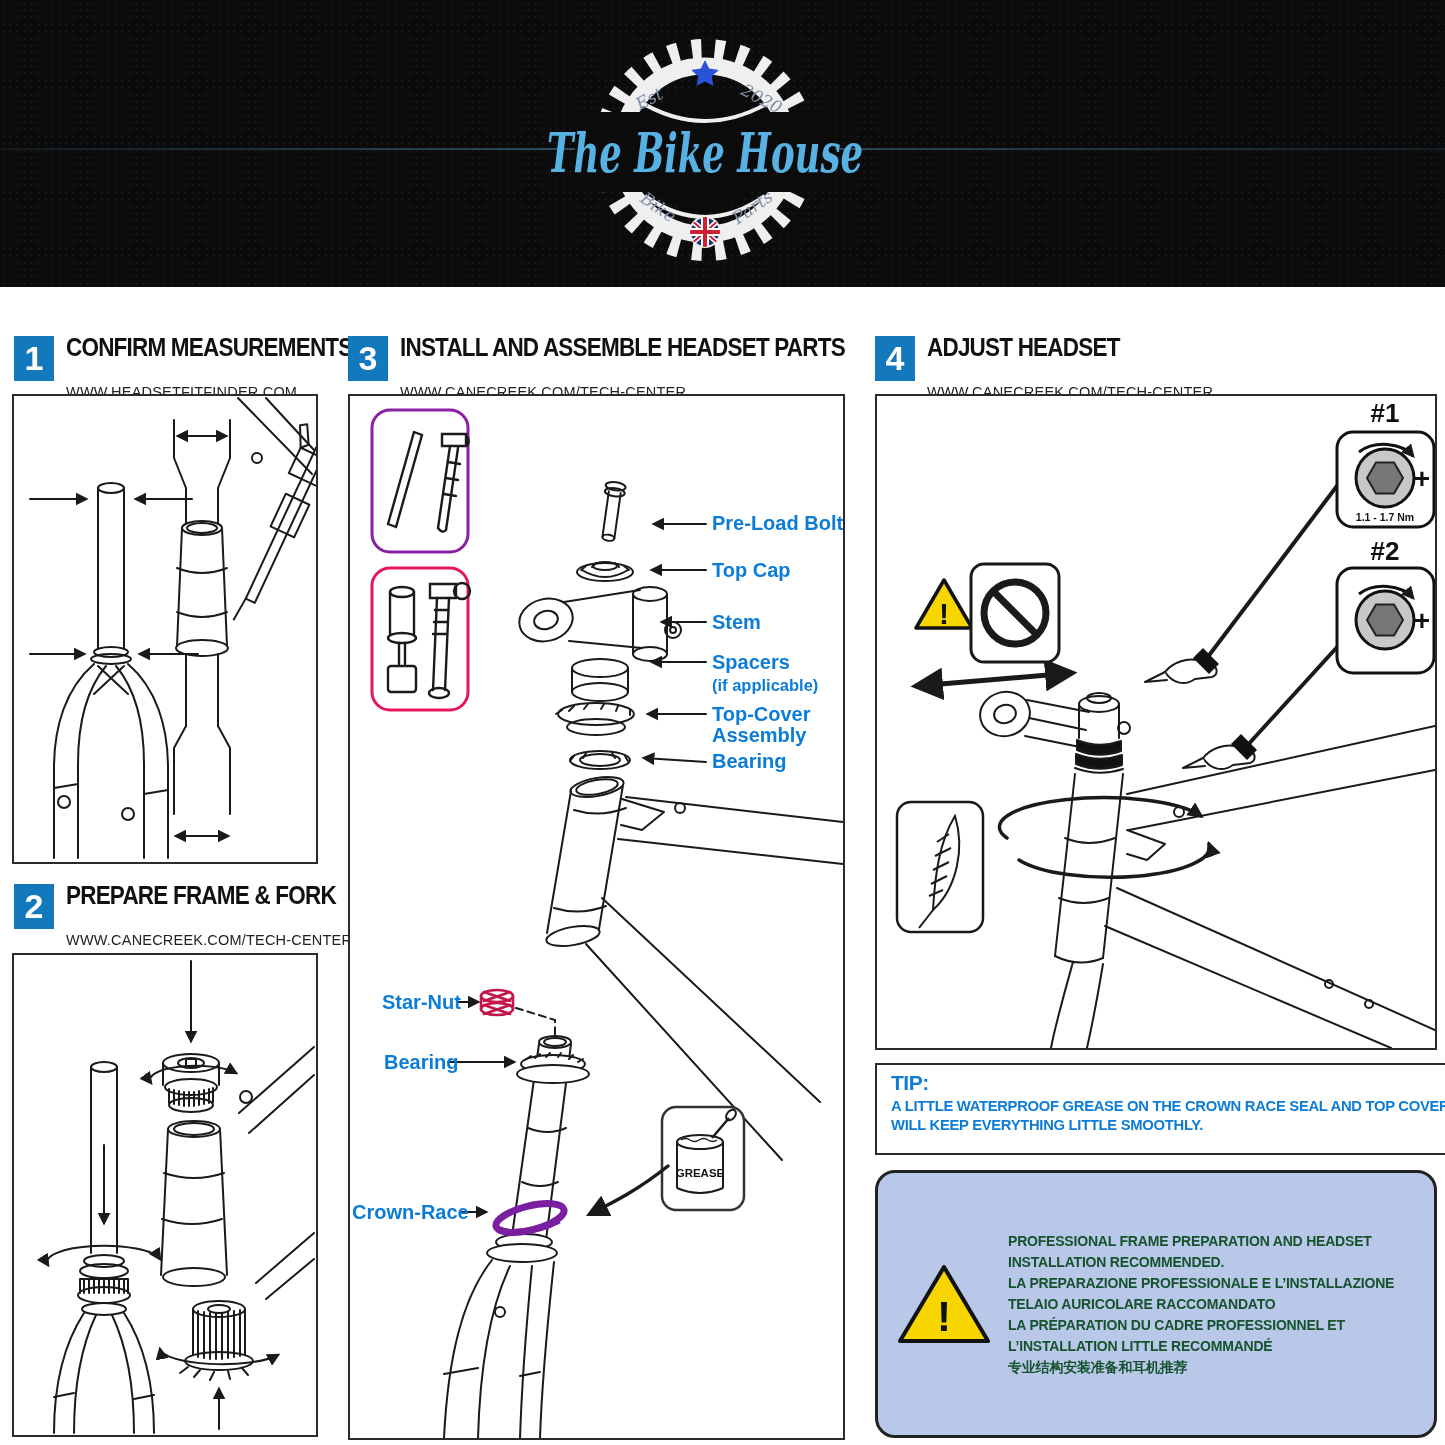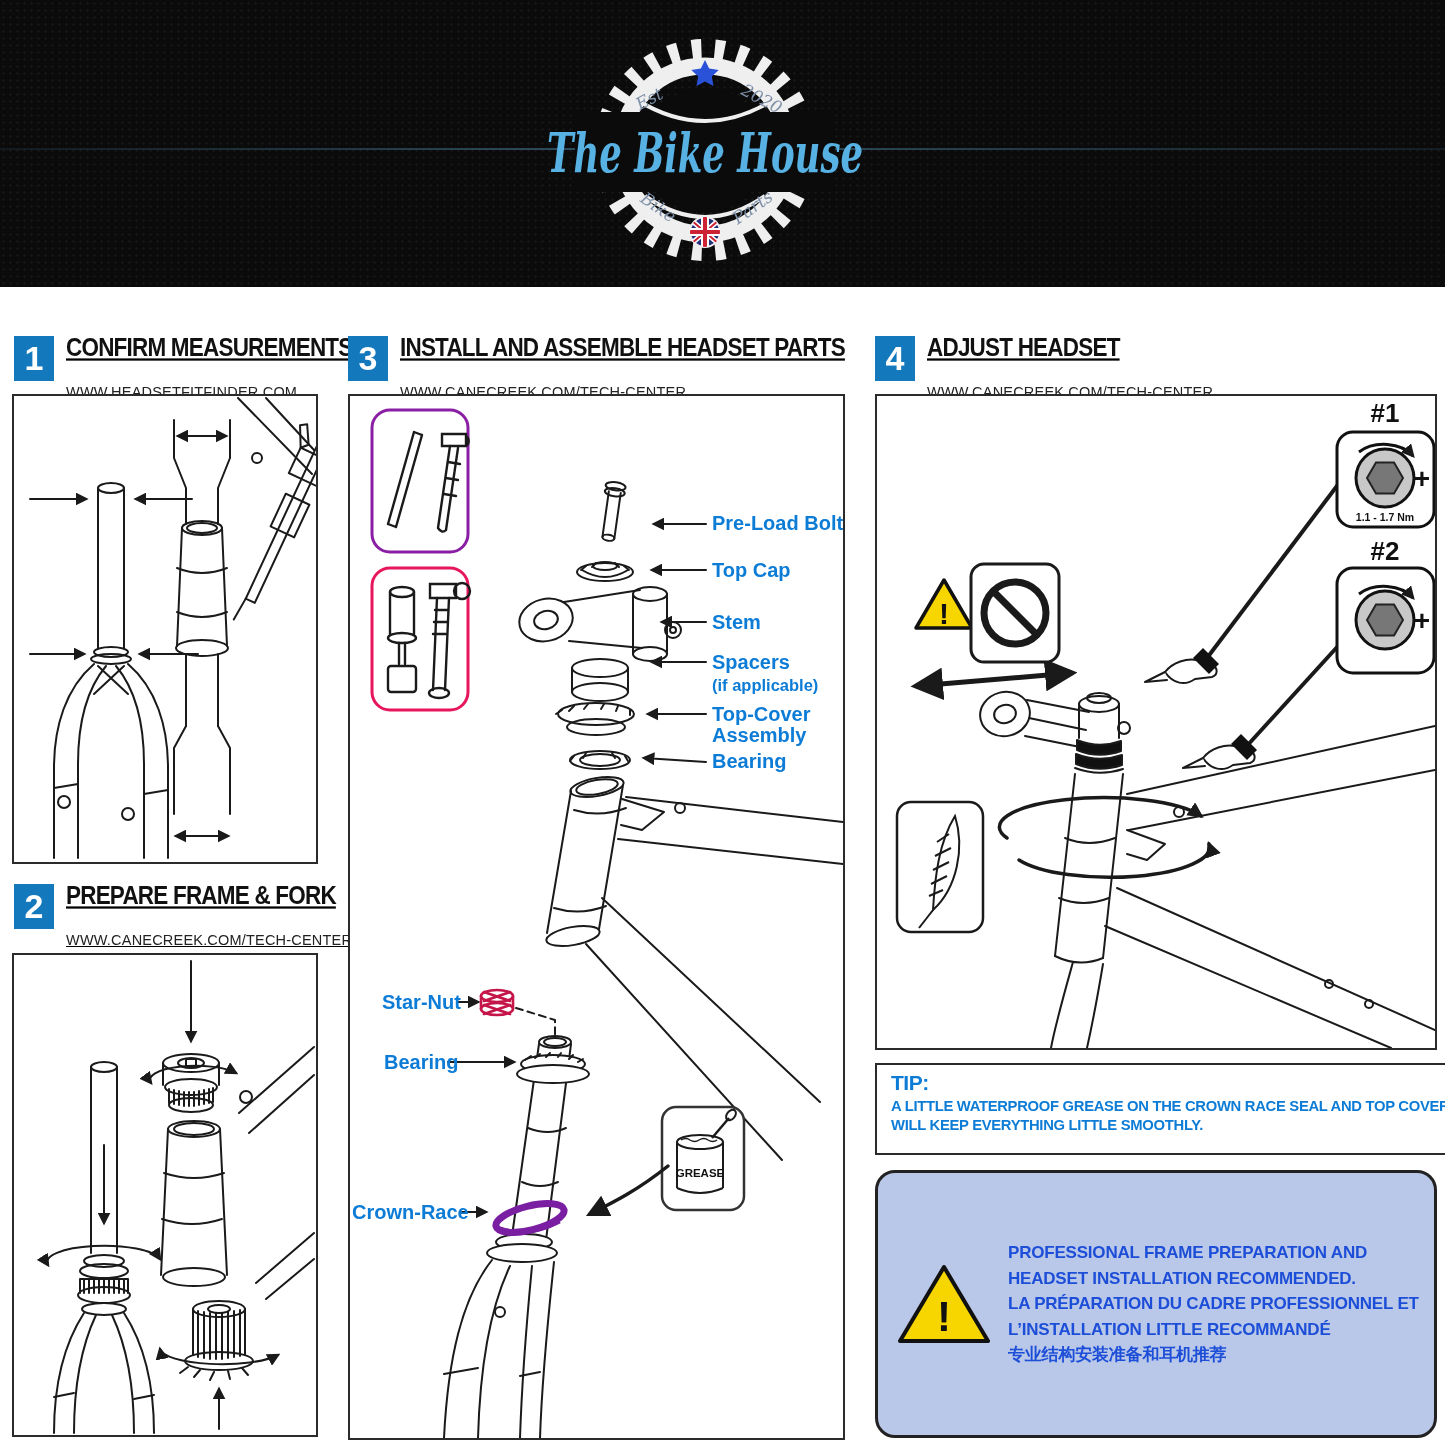--- a/index.html
+++ b/index.html
@@ -9,36 +9,36 @@
   .header{position:absolute;left:0;top:0;width:1445px;height:287px;background:#0b0b0c;
           background-image:radial-gradient(rgba(255,255,255,0.045) 1px,transparent 1.2px);
           background-size:7px 7px;}
   .header-line{position:absolute;left:0;top:148px;width:1445px;height:2px;
                background:linear-gradient(90deg,rgba(60,110,140,.15),rgba(80,140,175,.55) 45%,rgba(60,110,140,.18));}
   .logo-svg{position:absolute;left:425px;top:0;}
   
   .sec-head{position:absolute;display:flex;align-items:flex-start;}
   .sec-num{width:40px;height:45px;background:#1478bd;color:#fff;font-weight:bold;
            font-size:34px;display:flex;align-items:center;justify-content:center;flex:0 0 auto;}
-  .sec-txt{margin-left:12px;text-decoration:underline;}
+  .sec-txt{margin-left:12px;}
   .sec-title{font-size:22.5px;font-weight:bold;color:#111;letter-spacing:-0.8px;line-height:1.0;
              transform:scaleY(1.12);transform-origin:left top;white-space:nowrap;}
   .sec-url{font-size:14.5px;color:#222;letter-spacing:0.2px;margin-top:25px;white-space:nowrap;}
   
   .panel{position:absolute;border:2px solid #2b2b2b;background:#fff;box-sizing:border-box;}
   
   .tip{position:absolute;left:875px;top:1063px;width:648px;height:92px;border:2px solid #2b2b2b;
        background:#fff;box-sizing:border-box;padding:6px 14px;}
   .tip-title{color:#0d7cd6;font-weight:bold;font-size:21px;letter-spacing:-0.5px;}
   .tip-line{color:#0d7cd6;font-weight:bold;font-size:14.8px;letter-spacing:-0.3px;margin-top:3px;white-space:nowrap;}
   
   .warn{position:absolute;left:875px;top:1170px;width:562px;height:268px;background:#b9c7e8;
         border:3px solid #222;border-radius:20px;box-sizing:border-box;display:flex;align-items:center;}
   .warn-tri{flex:0 0 auto;margin-left:18px;}
-  .warn-text{margin-left:16px;margin-right:14px;color:#1d4ed8;font-weight:bold;font-size:17px;
+  .warn-text{margin-left:16px;margin-right:14px;color:#14532d;font-weight:bold;font-size:14px;
              letter-spacing:-0.2px;line-height:1.5;}
   
   .lbl{fill:#0d7cd6;font-family:"Liberation Sans",sans-serif;font-weight:bold;}
 </style>
 </head>
 <body>
 
 <div class="page">
 
   <div class="header">
@@ -467,18 +467,19 @@
     <div class="tip-line">WILL KEEP EVERYTHING LITTLE SMOOTHLY.</div>
   </div>
 
   <div class="warn">
     <svg class="warn-tri" width="96" height="86" viewBox="0 0 96 86">
       <path d="M48,6 L92,80 L4,80 z" fill="#f7d600" stroke="#111" stroke-width="4" stroke-linejoin="round"></path>
       <text x="48" y="70" text-anchor="middle" font-family="Liberation Sans, sans-serif" font-weight="bold" font-size="42" fill="#111">!</text>
     </svg>
     <div class="warn-text">
       <div>PROFESSIONAL FRAME PREPARATION AND HEADSET INSTALLATION RECOMMENDED.</div>
+      <div>LA PREPARAZIONE PROFESSIONALE E L’INSTALLAZIONE TELAIO AURICOLARE RACCOMANDATO</div>
       <div>LA PRÉPARATION DU CADRE PROFESSIONNEL ET L’INSTALLATION LITTLE RECOMMANDÉ</div>
       <div>专业结构安装准备和耳机推荐</div>
     </div>
   </div>
 
 </div>
 
 </body></html>

